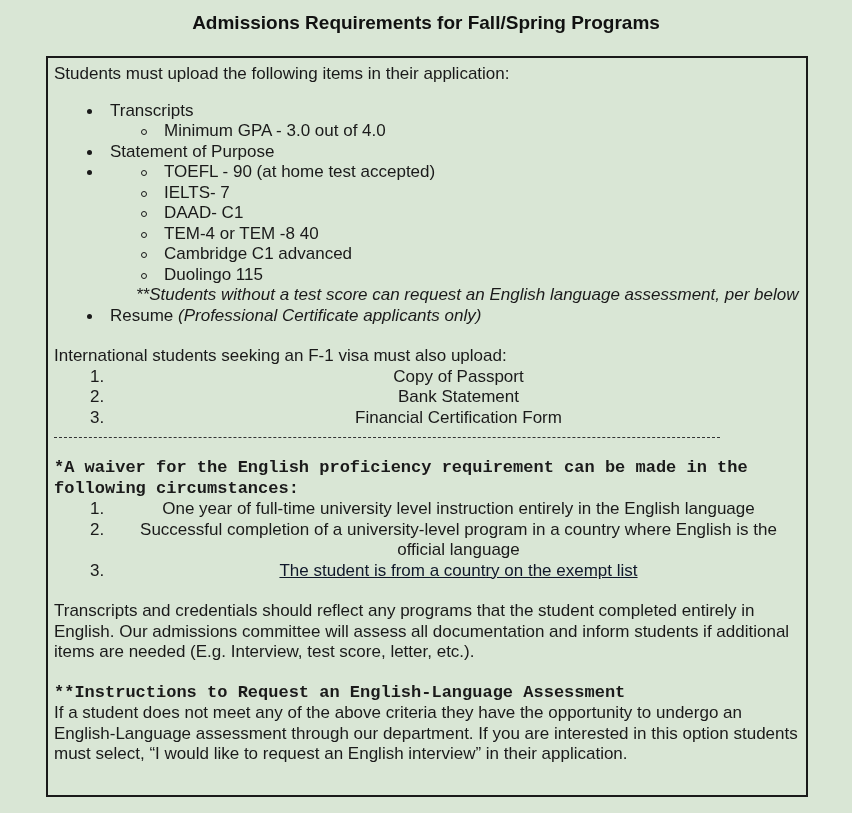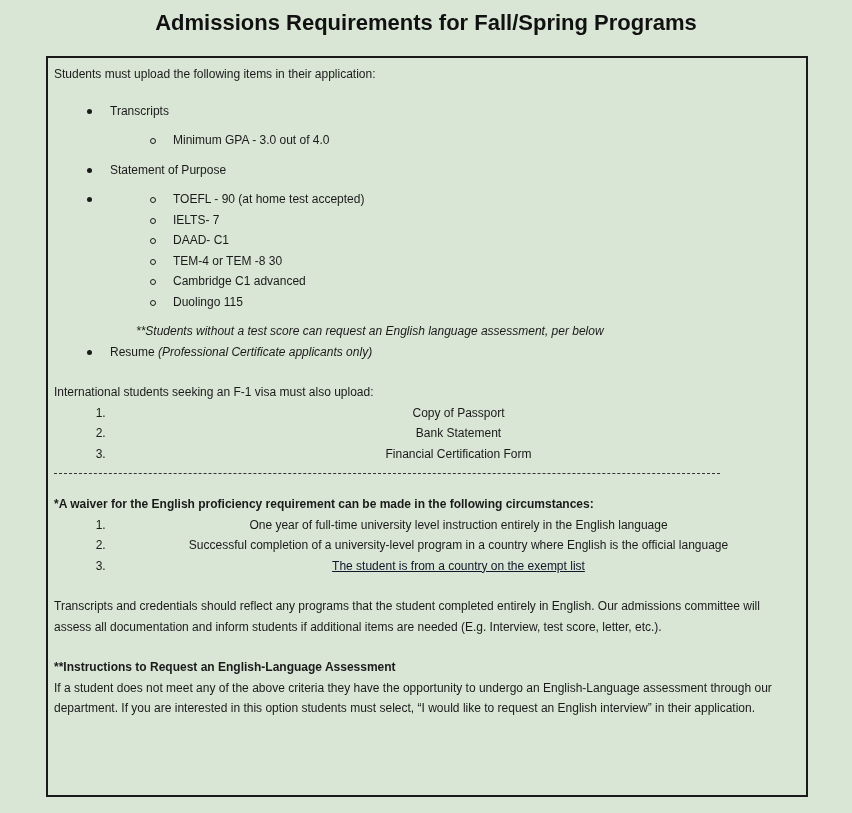--- a/index.html
+++ b/index.html
@@ -15,34 +15,34 @@
     color: #1a1a1a;
     overflow: hidden;
   }
   .page-title {
     position: absolute;
     top: 10px;
     left: 0;
     width: 852px;
     text-align: center;
     font-weight: bold;
-    font-size: 22px;
+    font-size: 19px;
     line-height: 26px;
     color: #111;
   }
   .box {
     position: absolute;
     left: 46px;
     top: 56px;
     width: 762px;
     height: 741px;
     border: 2px solid #1a1a1a;
     box-sizing: border-box;
     padding: 6px 6px 0 6px;
-    font-size: 12px;
+    font-size: 17px;
     line-height: 20.5px;
   }
   .box p { margin: 0; }
   .intro { margin-bottom: 16px !important; }
   ul.main {
     list-style: none;
     margin: 0;
     padding: 0 0 0 30px;
   }
   ul.main > li {
@@ -54,21 +54,21 @@
     position: absolute;
     left: 3px;
     top: 8px;
     width: 5px;
     height: 5px;
     background: #1a1a1a;
     border-radius: 50%;
   }
   ul.sub {
     list-style: none;
-    margin: 9px;
+    margin: 0;
     padding: 0 0 0 28px;
   }
   ul.sub > li {
     position: relative;
     padding-left: 26px;
   }
   ul.sub > li::before {
     content: "";
     position: absolute;
     left: 3px;
@@ -89,21 +89,21 @@
     padding: 0 0 0 55px;
     text-align: center;
   }
   ol.num li { padding-left: 8px; }
   .dashes {
     width: 666px;
     border-top: 1px dashed #333;
     margin: 9px 0 20px 0;
     height: 0;
   }
-  .bold { font-weight: bold; }
+  .bold { font-weight: bold; font-family: Liberation Mono, monospace; }
   a.link {
     color: #0f172a;
   }
 </style>
 </head>
 <body>
 
 <div class="page-title">Admissions Requirements for Fall/Spring Programs</div>
 
 <div class="box">
@@ -115,21 +115,21 @@
       <ul class="sub">
         <li>Minimum GPA - 3.0 out of 4.0</li>
       </ul>
     </li>
     <li>Statement of Purpose</li>
     <li>
       <ul class="sub">
         <li>TOEFL - 90 (at home test accepted)</li>
         <li>IELTS- 7</li>
         <li>DAAD- C1</li>
-        <li>TEM-4 or TEM -8 30</li>
+        <li>TEM-4 or TEM -8 40</li>
         <li>Cambridge C1 advanced</li>
         <li>Duolingo 115</li>
       </ul>
     </li>
   </ul>
   <div class="note">**Students without a test score can request an English language assessment, per below</div>
   <ul class="main">
     <li><span>Resume </span><span class="italic">(Professional Certificate applicants only)</span></li>
   </ul>
 

